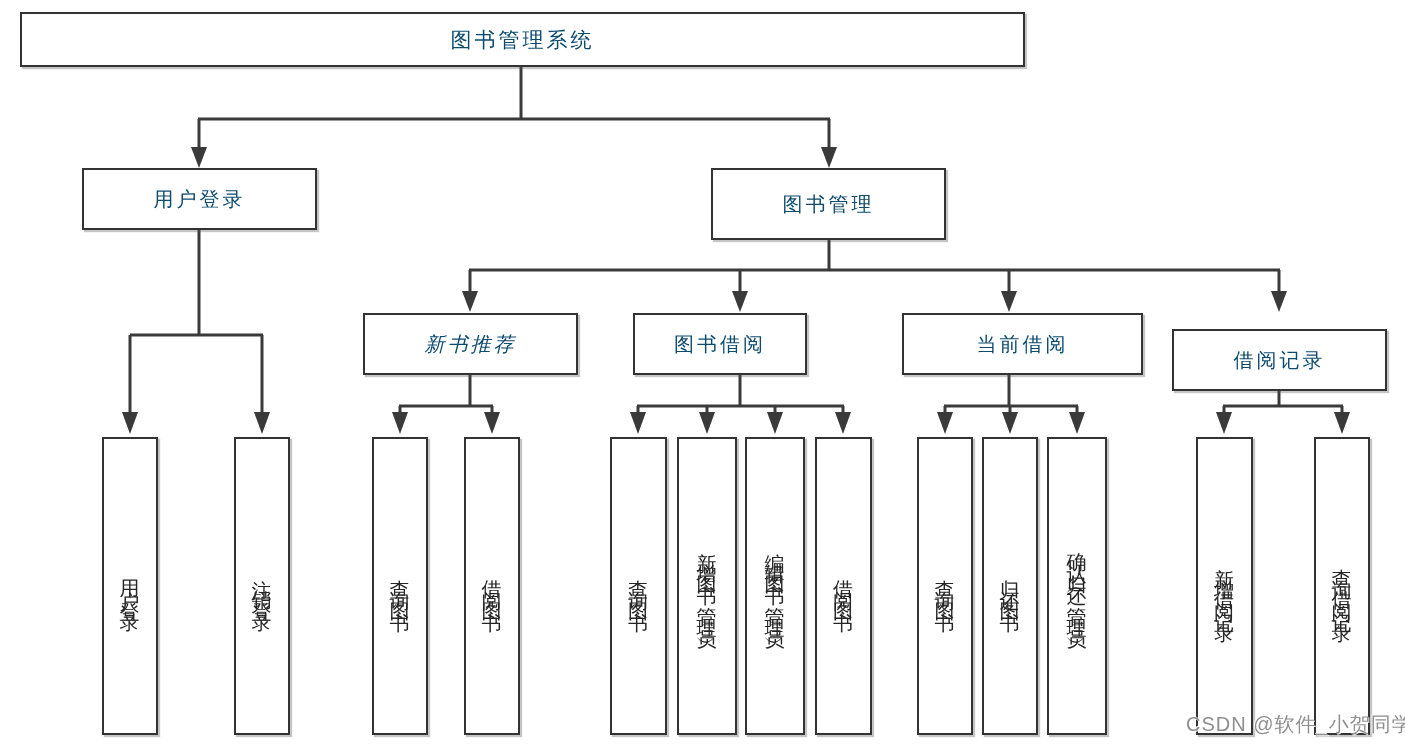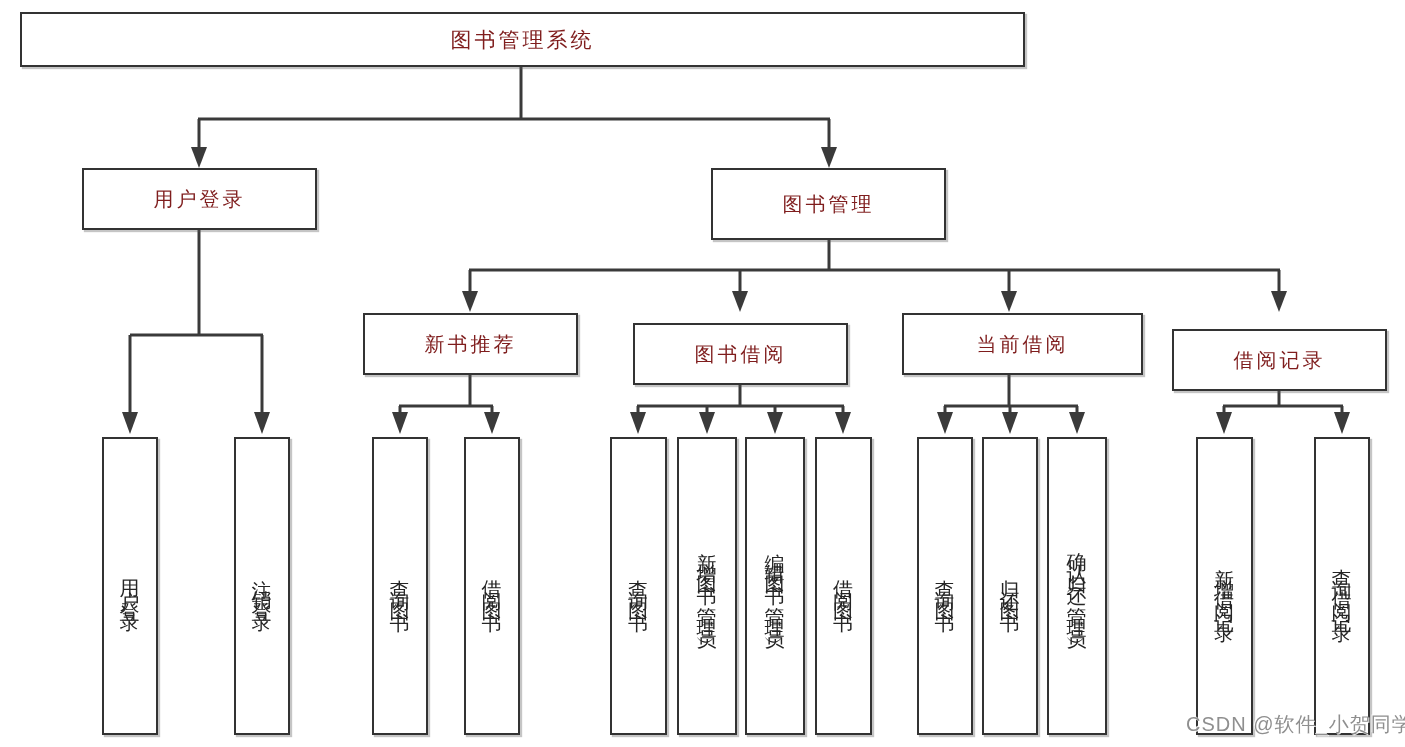--- a/index.html
+++ b/index.html
@@ -20,21 +20,21 @@
     box-shadow: 2px 2px 1px rgba(90,90,90,0.35);
     display: flex;
     align-items: center;
     justify-content: center;
     z-index: 2;
   }
   .hbox .label {
     font-size: 20px;
     letter-spacing: 3px;
     white-space: nowrap;
-    color: #7f1d1d;
+    color: #0c4a6e;
   }
   .root-box .label { font-size: 21px; letter-spacing: 3px; }
   .vbox .label {
     writing-mode: vertical-rl;
     font-size: 20px;
     letter-spacing: 11px;
     line-height: 1;
     color: #252525;
   }
   #connectors {
@@ -129,24 +129,24 @@
     <span class="label">图书管理系统</span>
   </div>
 
   <div class="box hbox" style="left:82px; top:168px; width:235px; height:62px;">
     <span class="label">用户登录</span>
   </div>
   <div class="box hbox" style="left:711px; top:168px; width:235px; height:72px;">
     <span class="label">图书管理</span>
   </div>
 
-  <div class="box hbox" style="left:363px; top:313px; width:215px; height:62px;">
+  <div class="box hbox" style="left:363px; top:313px; width:215px; height:62px;font-style:italic;">
     <span class="label">新书推荐</span>
   </div>
-  <div class="box hbox" style="left:633px; top:323px; width:215px; height:62px;">
+  <div class="box hbox" style="left:633px; top:313px; width:174px; height:62px;">
     <span class="label">图书借阅</span>
   </div>
   <div class="box hbox" style="left:902px; top:313px; width:241px; height:62px;">
     <span class="label">当前借阅</span>
   </div>
   <div class="box hbox" style="left:1172px; top:329px; width:215px; height:62px;text-align:right;">
     <span class="label">借阅记录</span>
   </div>
 
   <div class="box vbox" style="left:102px; top:437px; width:56px; height:298px;">

